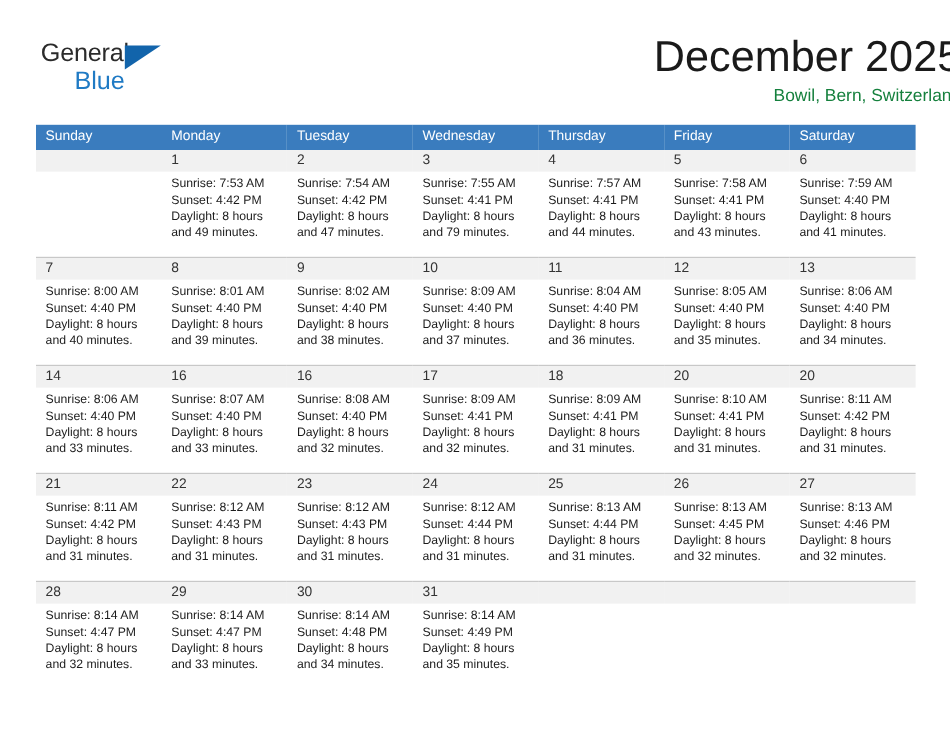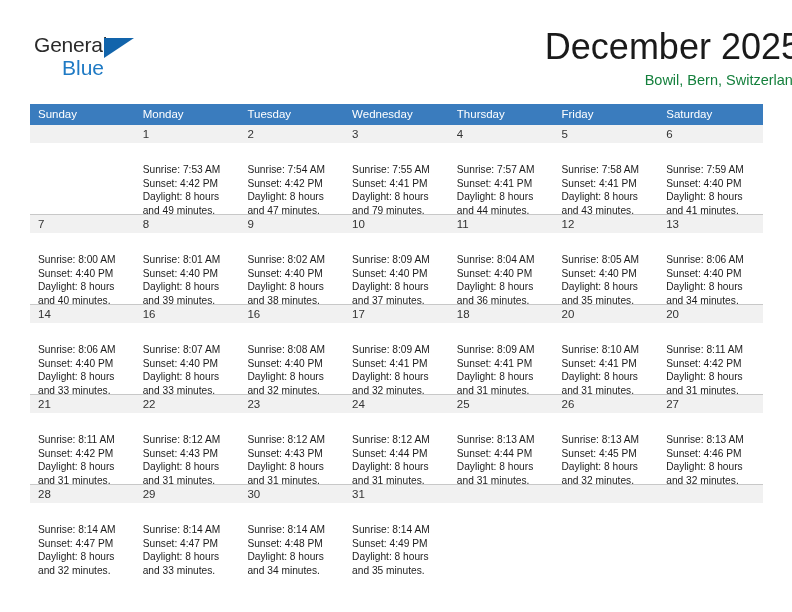--- a/index.html
+++ b/index.html
@@ -125,21 +125,21 @@
   }
   .daynum {
     background: #f1f1f1;
     height: 18px;
     line-height: 18px;
     font-size: 11.5px;
     color: #333333;
     padding-left: 8px;
   }
   .info {
-    padding: 20px 6px 0 8px;
+    padding: 4px 6px 0 8px;
     font-size: 10.2px;
     line-height: 13.6px;
     color: #1c1c1c;
   }
   .info div { white-space: nowrap; }
 </style>
 </head>
 <body>
 
 <div class="page">

